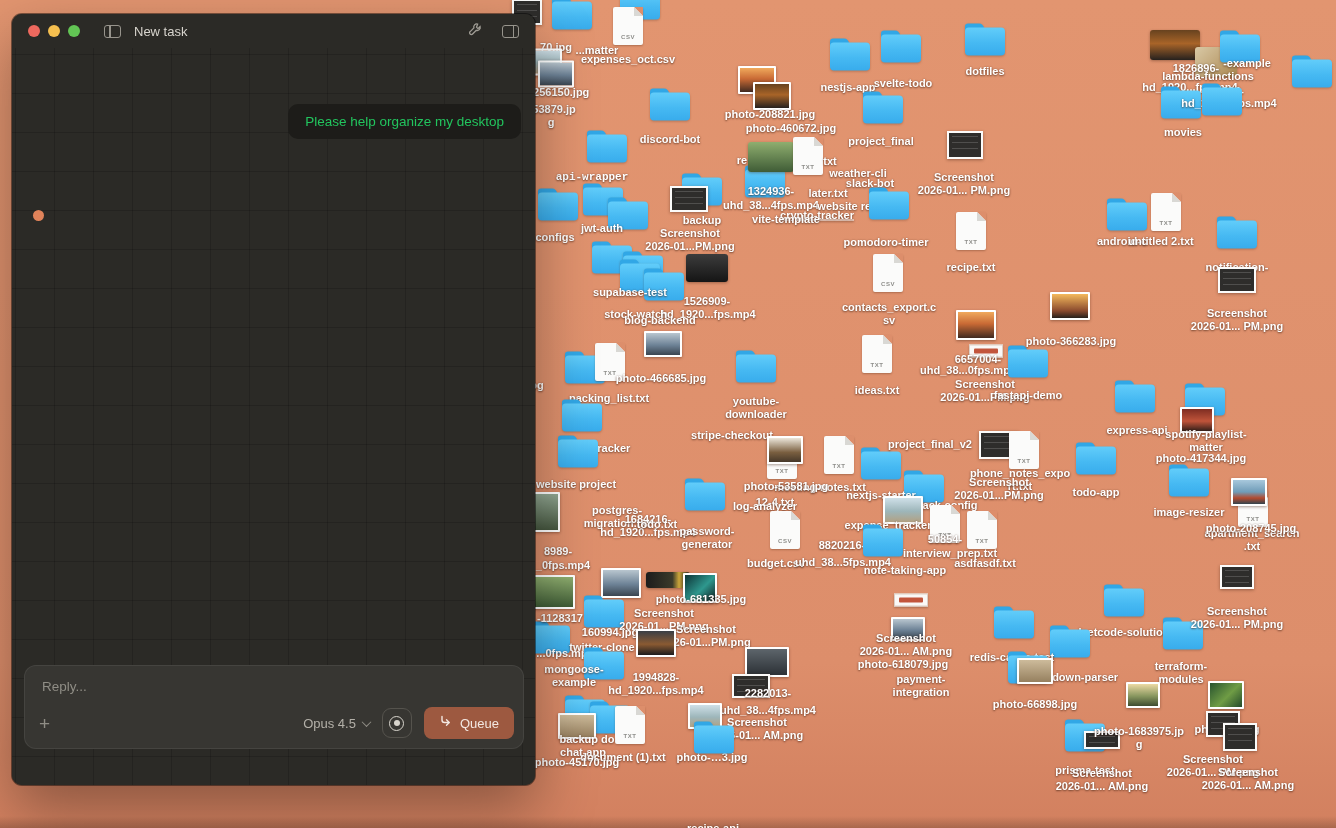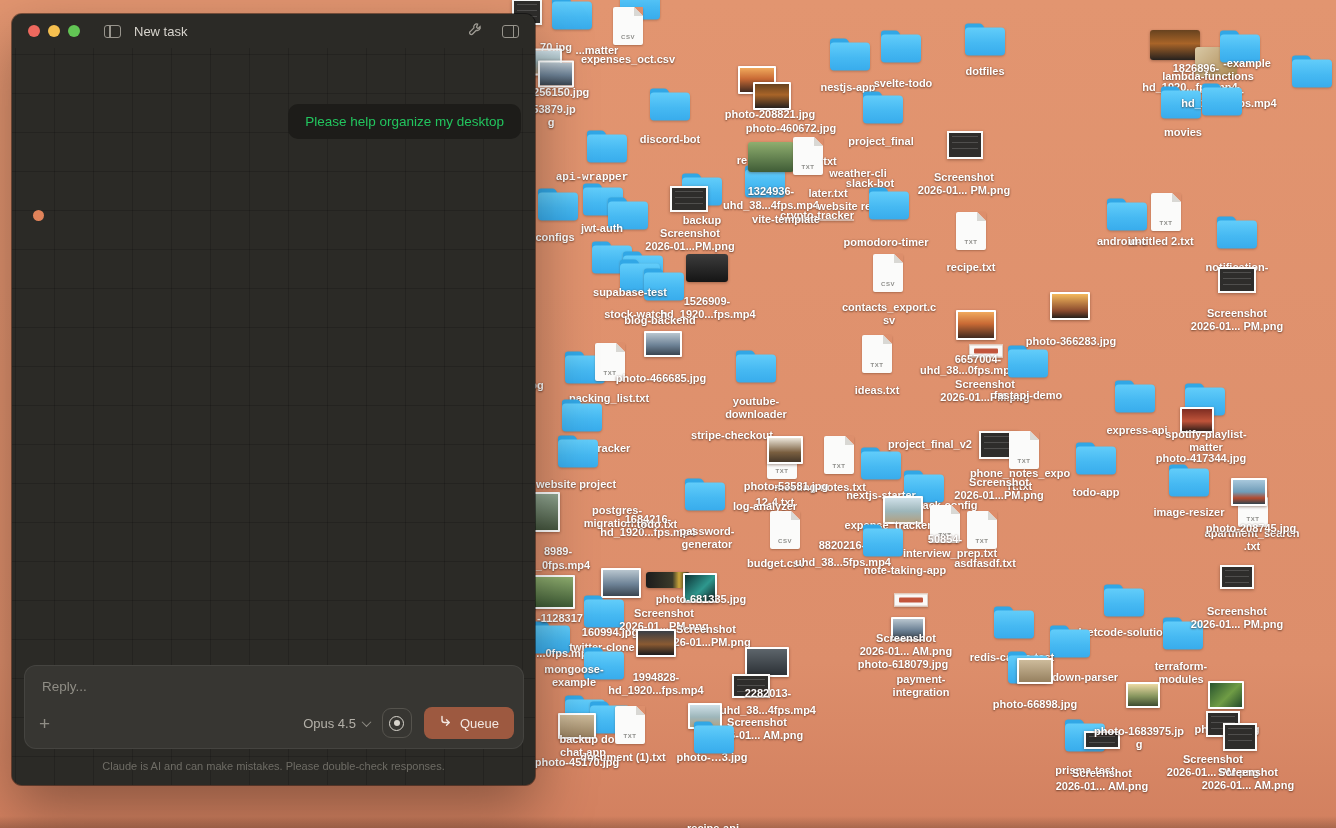--- a/index.html
+++ b/index.html
@@ -426,16 +426,15 @@
             <span>
               <svg width="13" height="13" viewBox="0 0 13 13" fill="none" stroke="#f3e8e2" stroke-width="1.4" stroke-linecap="round" stroke-linejoin="round">
                 <path d="M3 1.5 V5 a2.5 2.5 0 0 0 2.5 2.5 H10"></path>
                 <path d="M7.5 4.8 L10.2 7.5 7.5 10.2"></path>
               </svg>
             </span>
             <span>Queue</span>
           </button>
         </div>
       </div>
-      <div class="disclaimer">Claude is AI and can make mistakes. Please double-check responses.</div>
     </div>
   </div>
 </div>
 
 </body></html>

